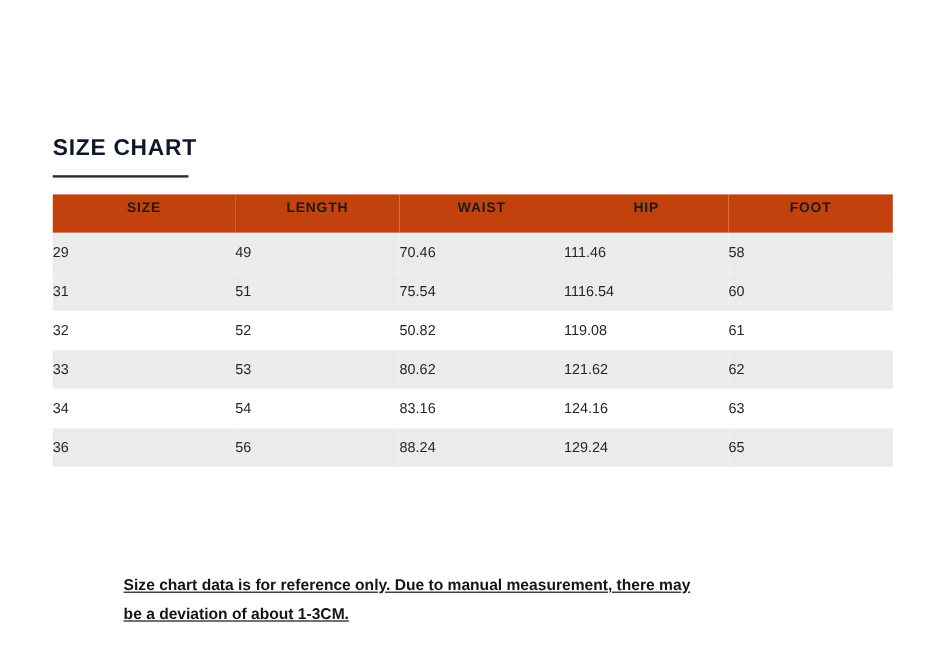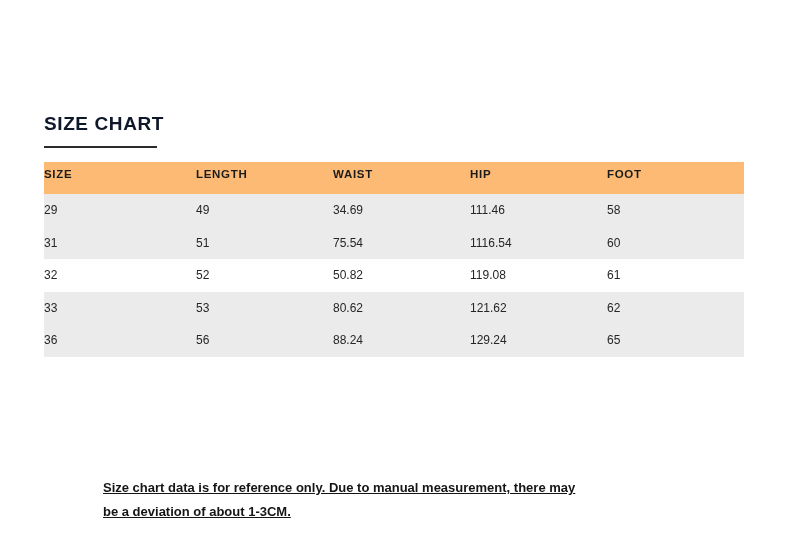--- a/index.html
+++ b/index.html
@@ -53,23 +53,23 @@
   table.size-chart col.c0 { width: 152px; }
   table.size-chart col.c1 { width: 137px; }
   table.size-chart col.c2 { width: 137px; }
   table.size-chart col.c3 { width: 137px; }
   table.size-chart col.c4 { width: 137px; }
   table.size-chart thead th {
     font-size: 11.5px;
     font-weight: bold;
     letter-spacing: 0.7px;
     color: #1b1b1b;
-    text-align: left;
+    text-align: center;
     padding: 6px 0 14px 0;
-    background: #fdba74;
+    background: #c2410c;
   }
   table.size-chart tbody td {
     font-size: 12px;
     color: #262626;
     text-align: left;
     height: 32.5px;
     padding: 0;
     vertical-align: middle;
   }
   table.size-chart tbody tr.shaded td {
@@ -115,21 +115,21 @@
           <th>LENGTH</th>
           <th>WAIST</th>
           <th>HIP</th>
           <th>FOOT</th>
         </tr>
       </thead>
       <tbody>
         <tr class="shaded">
           <td>29</td>
           <td>49</td>
-          <td>34.69</td>
+          <td>70.46</td>
           <td>111.46</td>
           <td>58</td>
         </tr>
         <tr class="shaded">
           <td>31</td>
           <td>51</td>
           <td>75.54</td>
           <td>1116.54</td>
           <td>60</td>
         </tr>
@@ -140,20 +140,27 @@
           <td>119.08</td>
           <td>61</td>
         </tr>
         <tr class="shaded">
           <td>33</td>
           <td>53</td>
           <td>80.62</td>
           <td>121.62</td>
           <td>62</td>
         </tr>
+        <tr class="plain">
+          <td>34</td>
+          <td>54</td>
+          <td>83.16</td>
+          <td>124.16</td>
+          <td>63</td>
+        </tr>
         <tr class="shaded">
           <td>36</td>
           <td>56</td>
           <td>88.24</td>
           <td>129.24</td>
           <td>65</td>
         </tr>
       </tbody>
     </table>
   </div>

